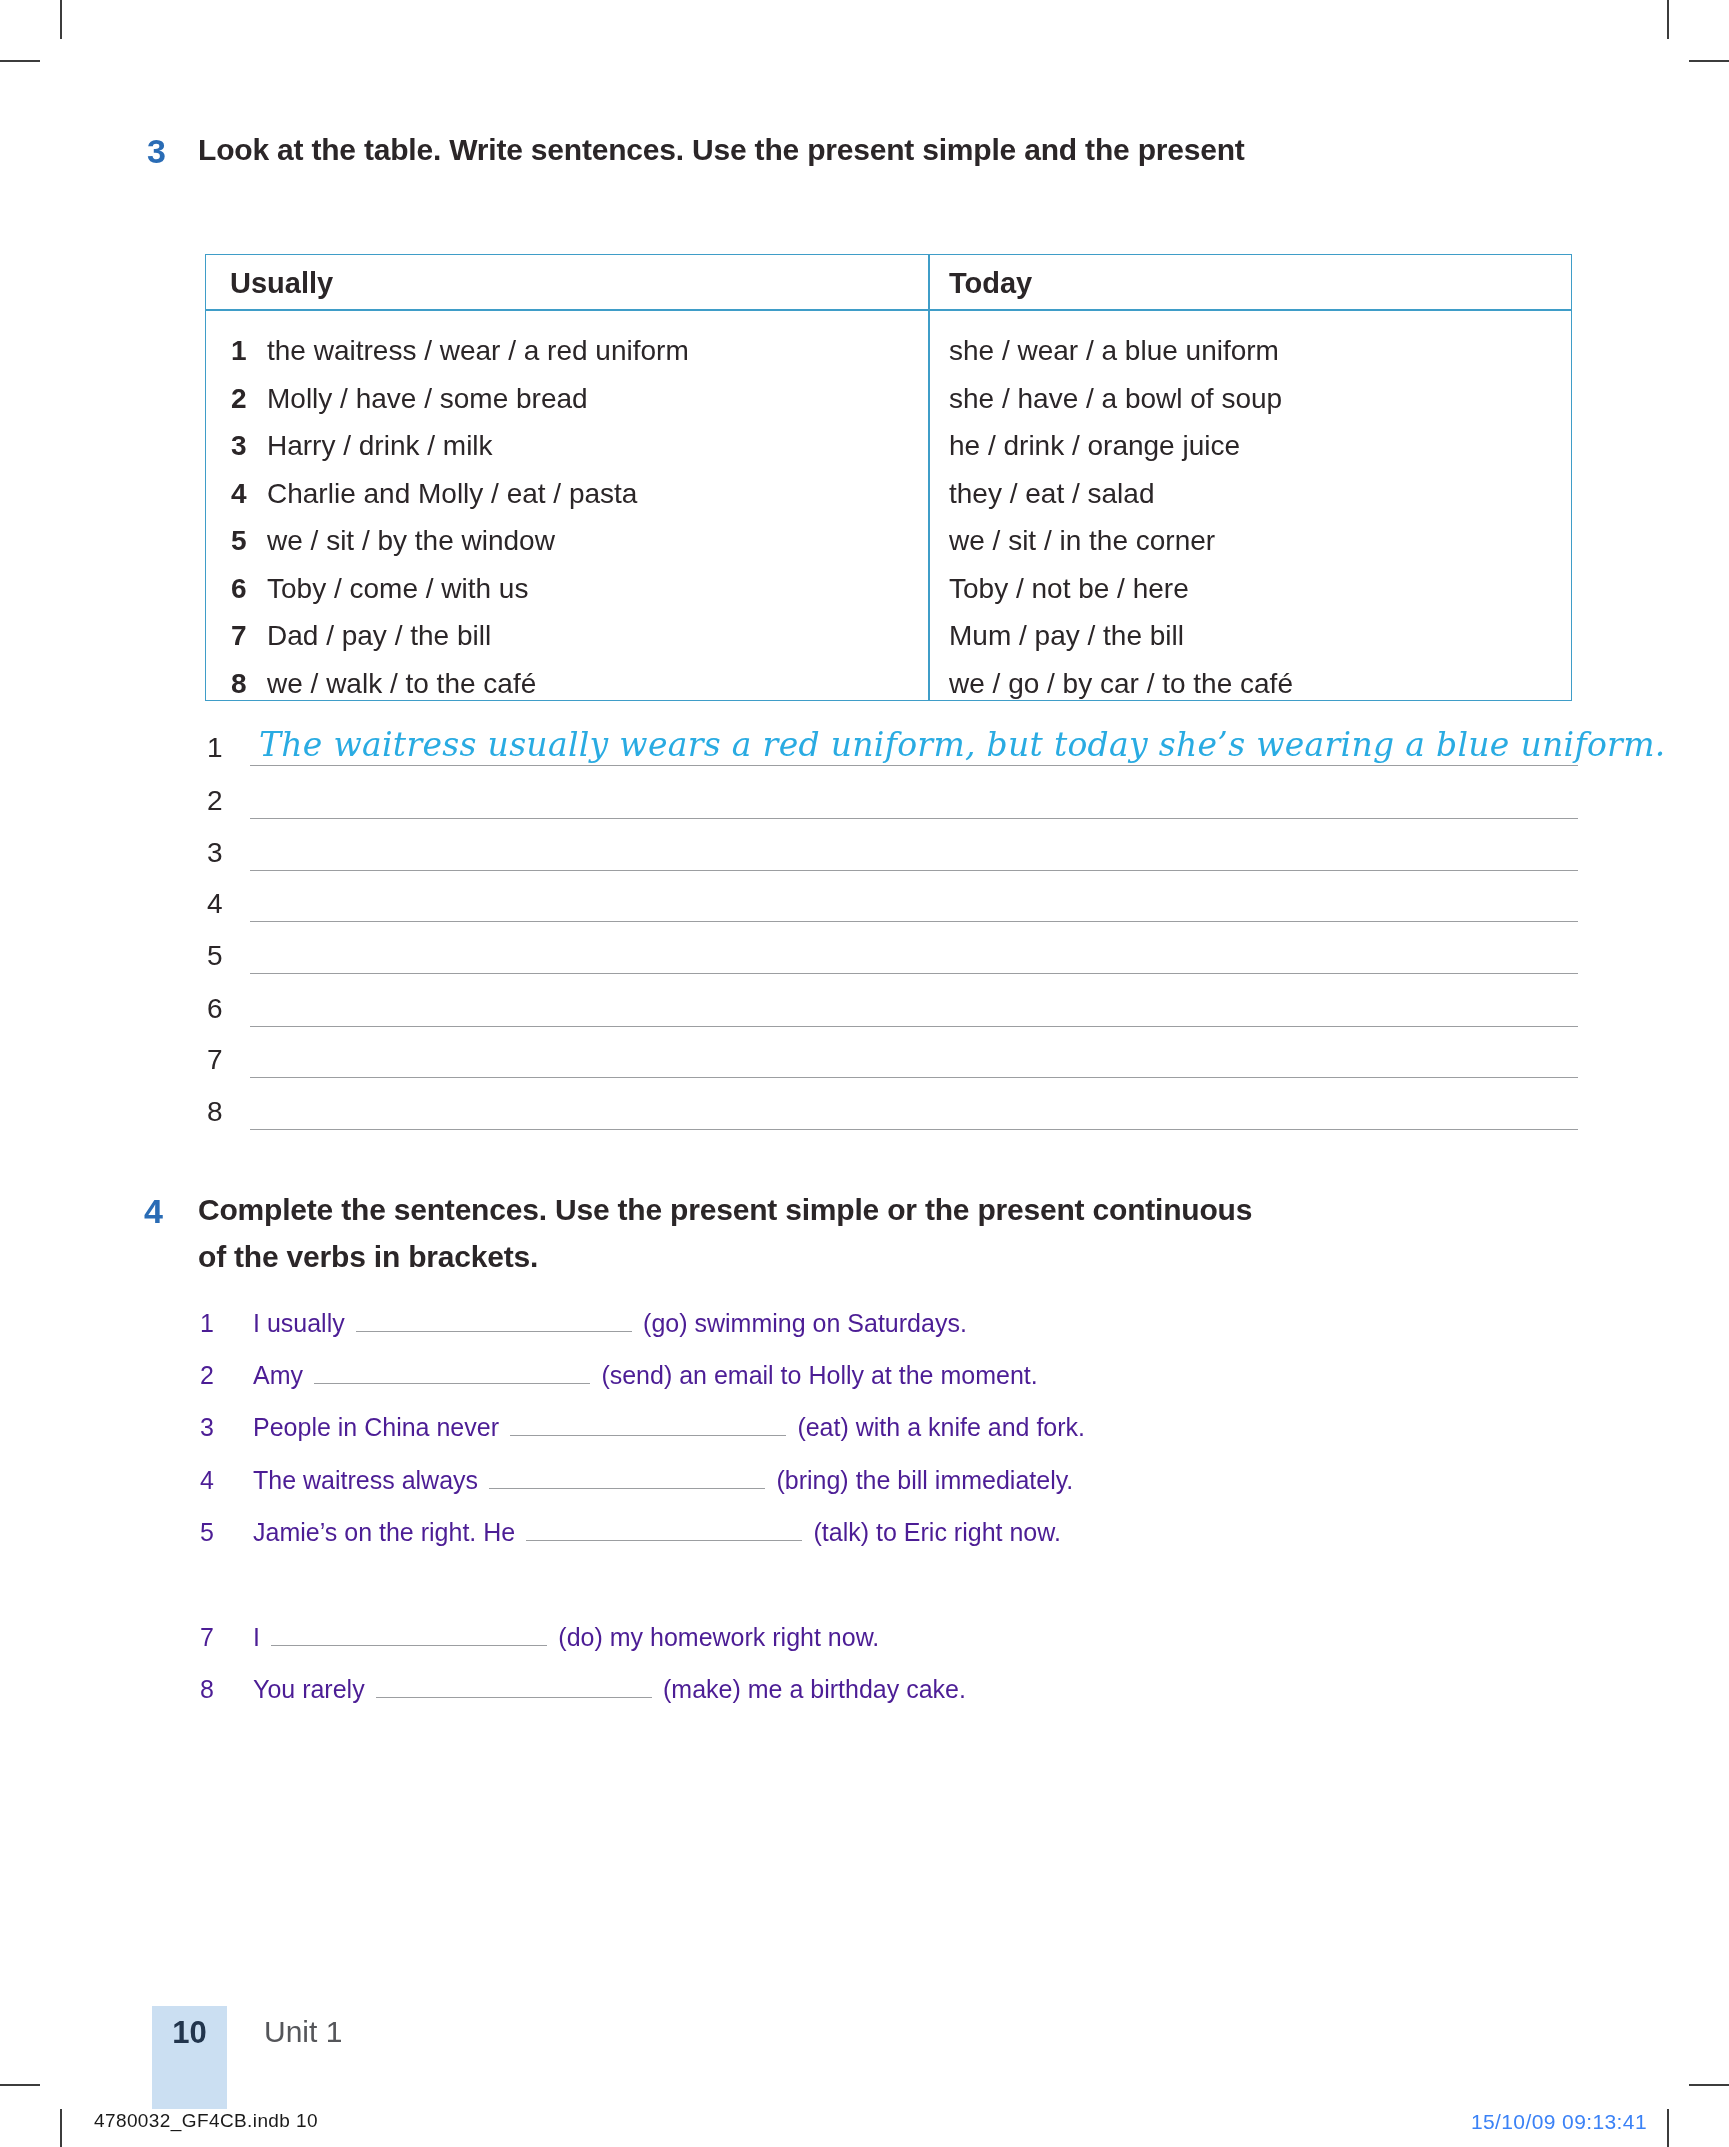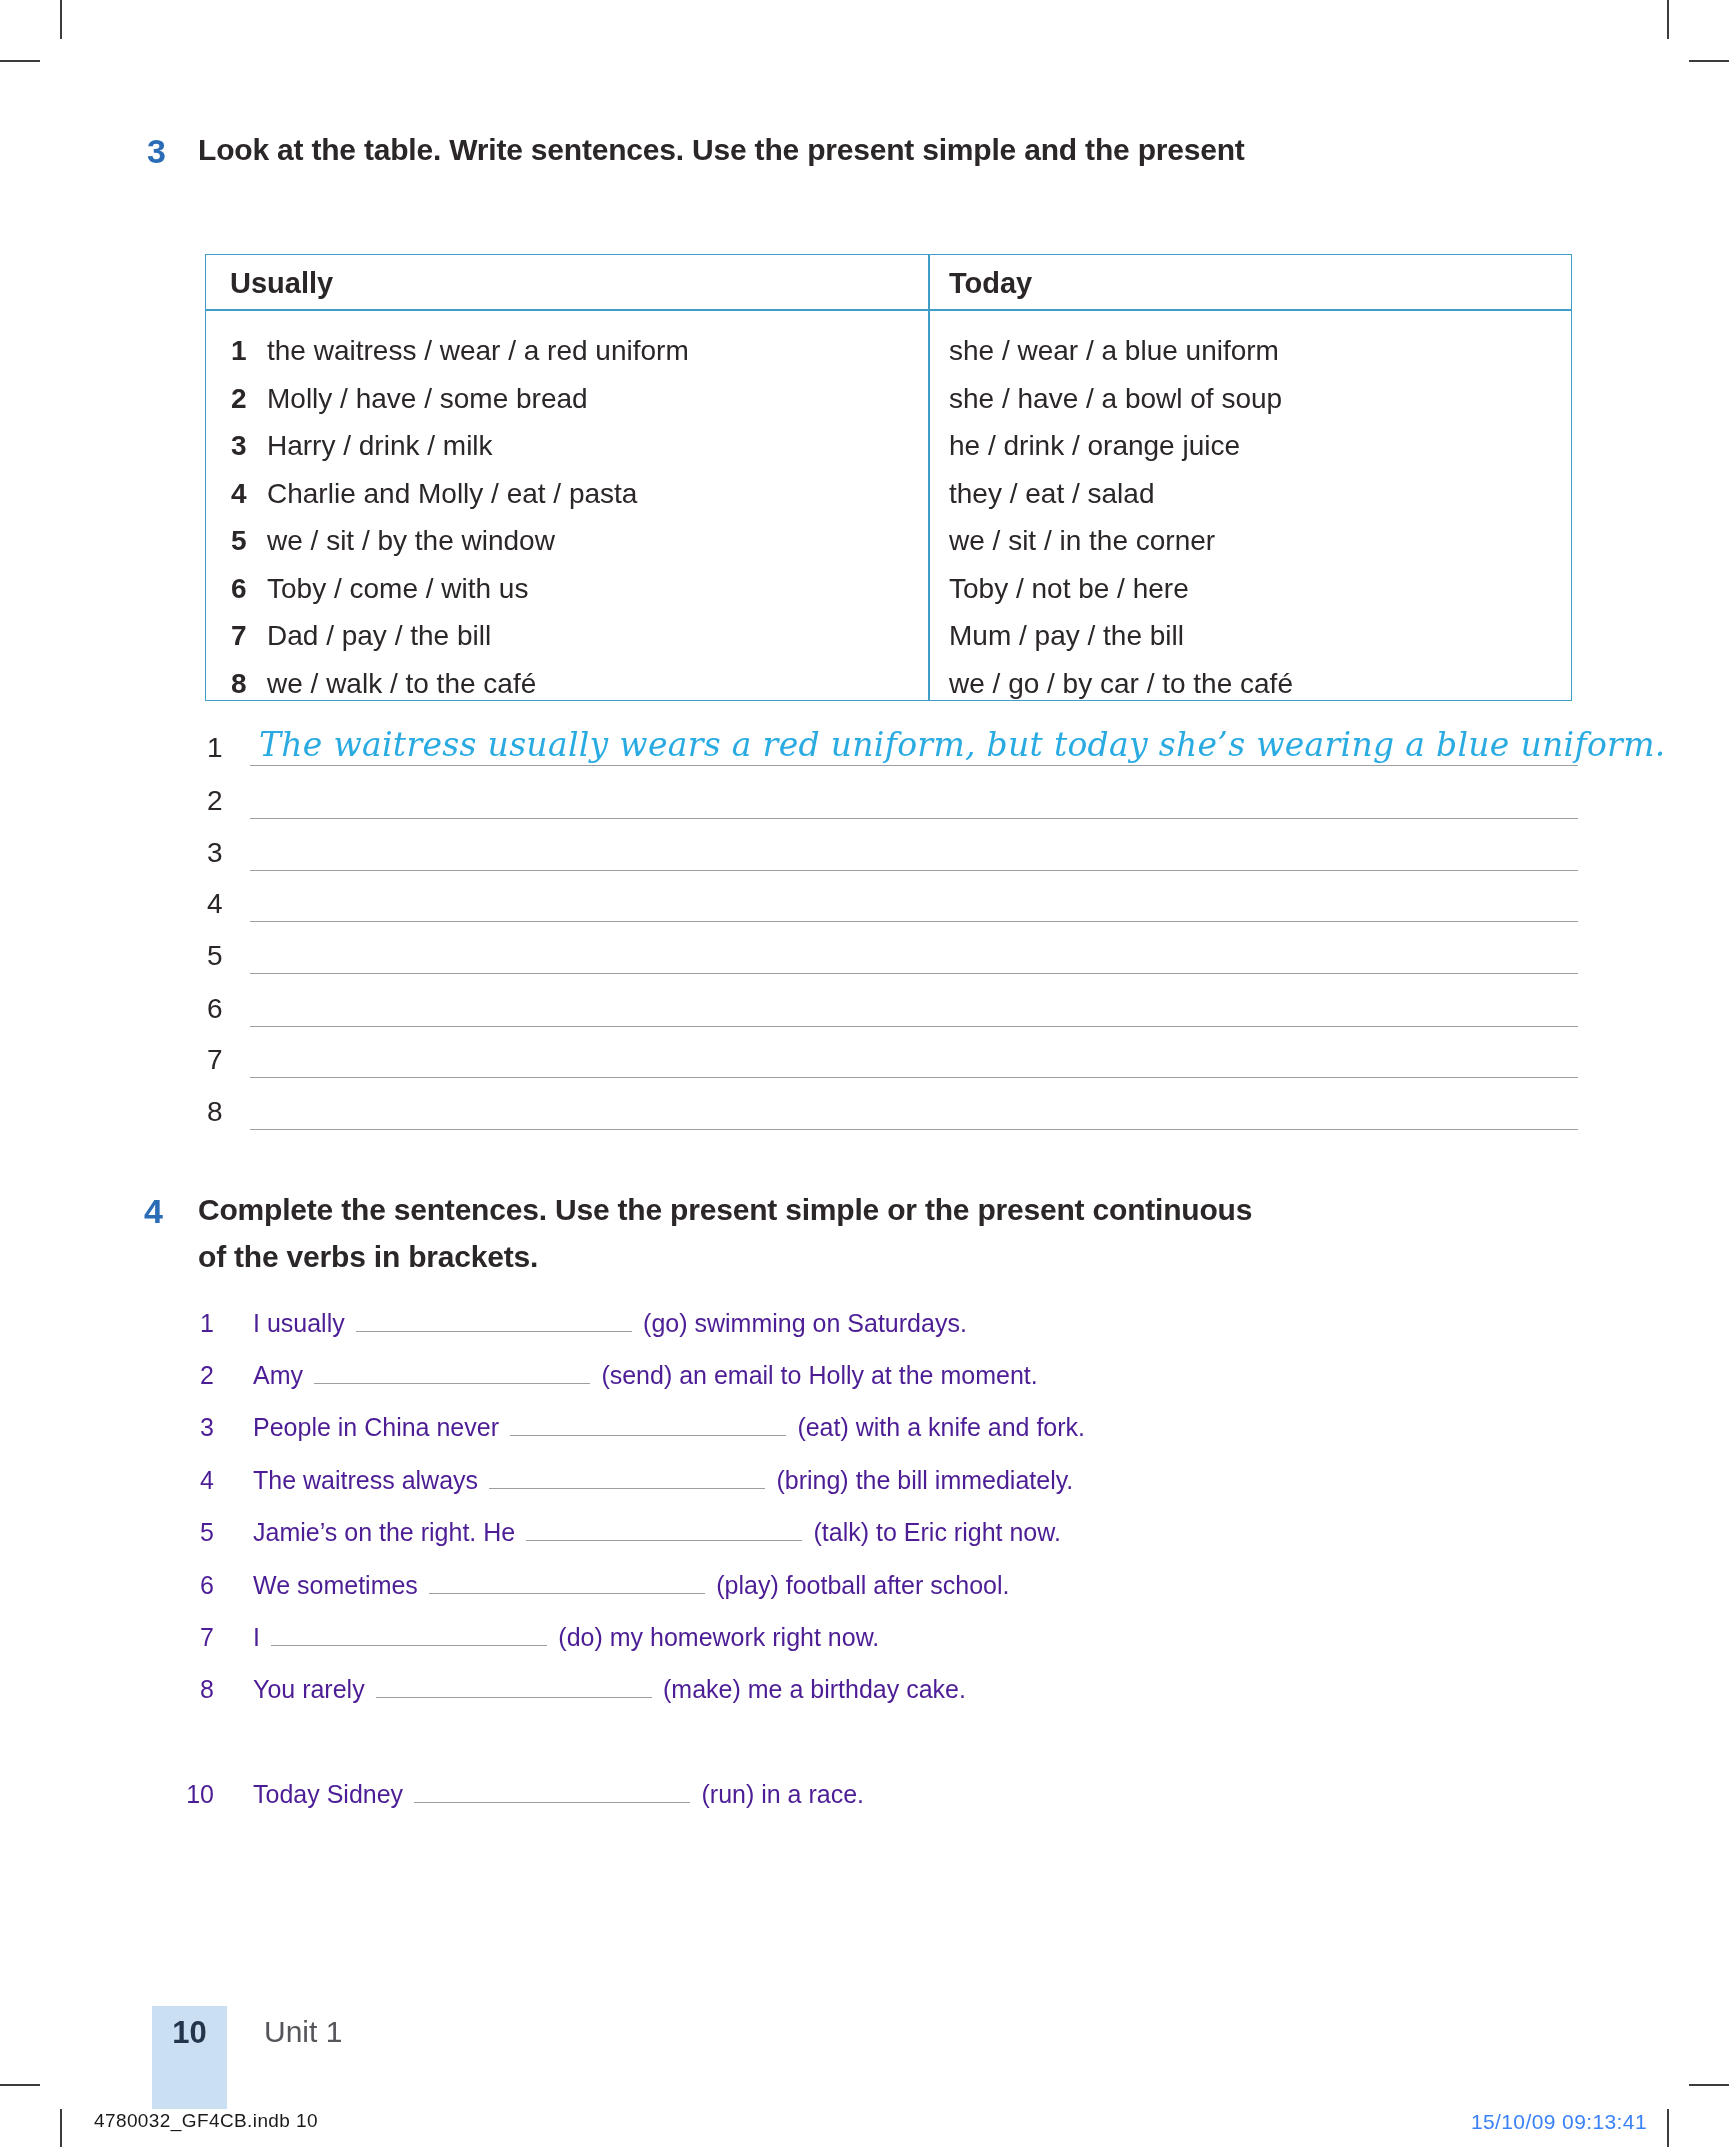--- a/index.html
+++ b/index.html
@@ -235,24 +235,22 @@
 
   <div class="ex-num" style="left:144px; top:1192px;">4</div>
   <div class="ex-head" style="top:1193px;">Complete the sentences. Use the present simple or the present continuous</div>
   <div class="ex-head" style="top:1240px;">of the verbs in brackets.</div>
 
   <div class="itemrow" style="top:1307px;"><span class="inum">1</span><span class="ipre">I usually</span><span class="iblank"></span><span class="ipost">(go) swimming on Saturdays.</span></div>
   <div class="itemrow" style="top:1359px;"><span class="inum">2</span><span class="ipre">Amy</span><span class="iblank"></span><span class="ipost">(send) an email to Holly at the moment.</span></div>
   <div class="itemrow" style="top:1411px;"><span class="inum">3</span><span class="ipre">People in China never</span><span class="iblank"></span><span class="ipost">(eat) with a knife and fork.</span></div>
   <div class="itemrow" style="top:1464px;"><span class="inum">4</span><span class="ipre">The waitress always</span><span class="iblank"></span><span class="ipost">(bring) the bill immediately.</span></div>
   <div class="itemrow" style="top:1516px;"><span class="inum">5</span><span class="ipre">Jamie’s on the right. He</span><span class="iblank"></span><span class="ipost">(talk) to Eric right now.</span></div>
-  <div class="itemrow" style="top:1569px;"><span class="inum">6</span><span class="ipre">We sometimes</span><span class="iblank"></span><span class="ipost">(play) football after school.</span></div>
   <div class="itemrow" style="top:1621px;"><span class="inum">7</span><span class="ipre">I</span><span class="iblank"></span><span class="ipost">(do) my homework right now.</span></div>
   <div class="itemrow" style="top:1673px;"><span class="inum">8</span><span class="ipre">You rarely</span><span class="iblank"></span><span class="ipost">(make) me a birthday cake.</span></div>
-  <div class="itemrow" style="top:1778px;"><span class="inum">10</span><span class="ipre">Today Sidney</span><span class="iblank"></span><span class="ipost">(run) in a race.</span></div>
 
   <div class="page-num-box">
     <span class="pnum">10</span>
   </div>
   <div class="unit-label">Unit 1</div>
 
   <div class="print-left">4780032_GF4CB.indb   10</div>
   <div class="print-right">15/10/09   09:13:41</div>
 
 </div>

